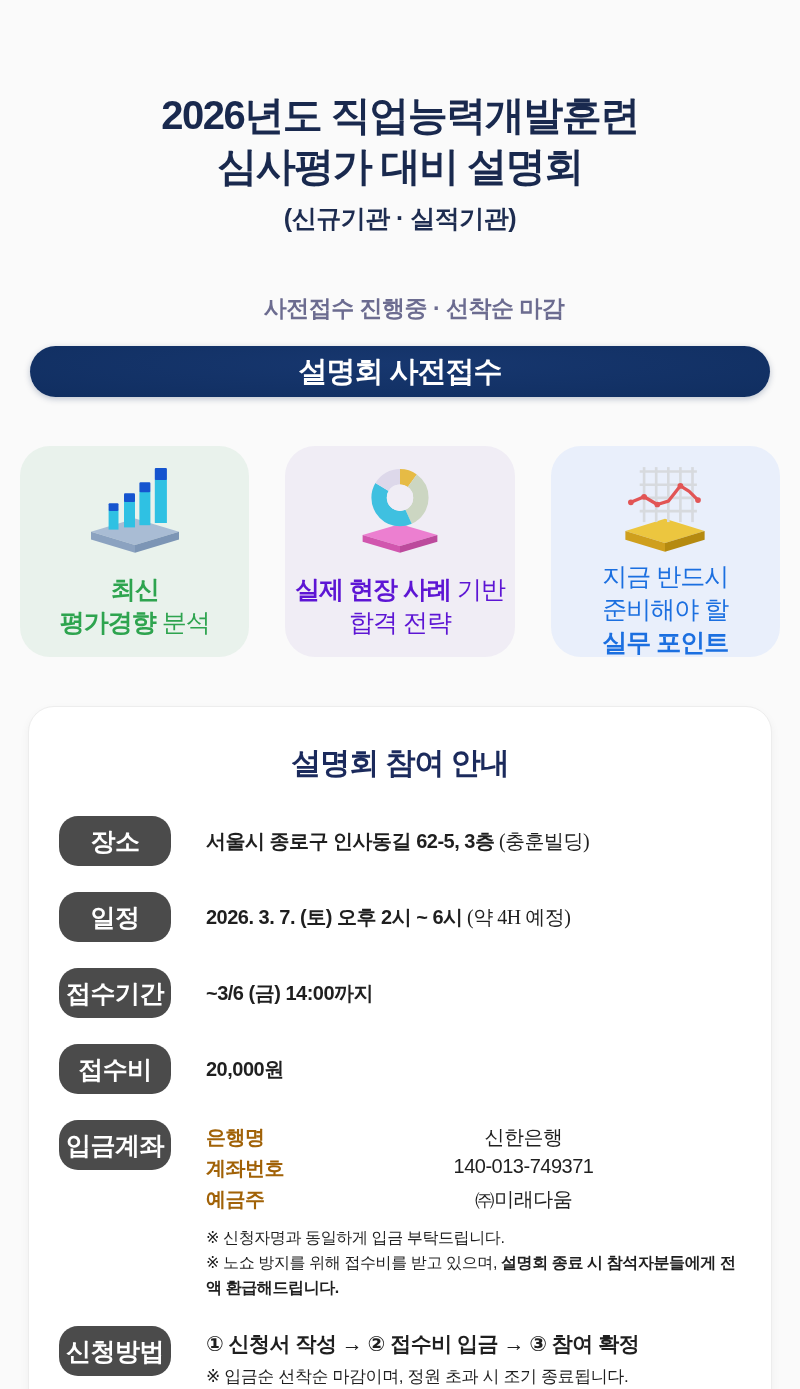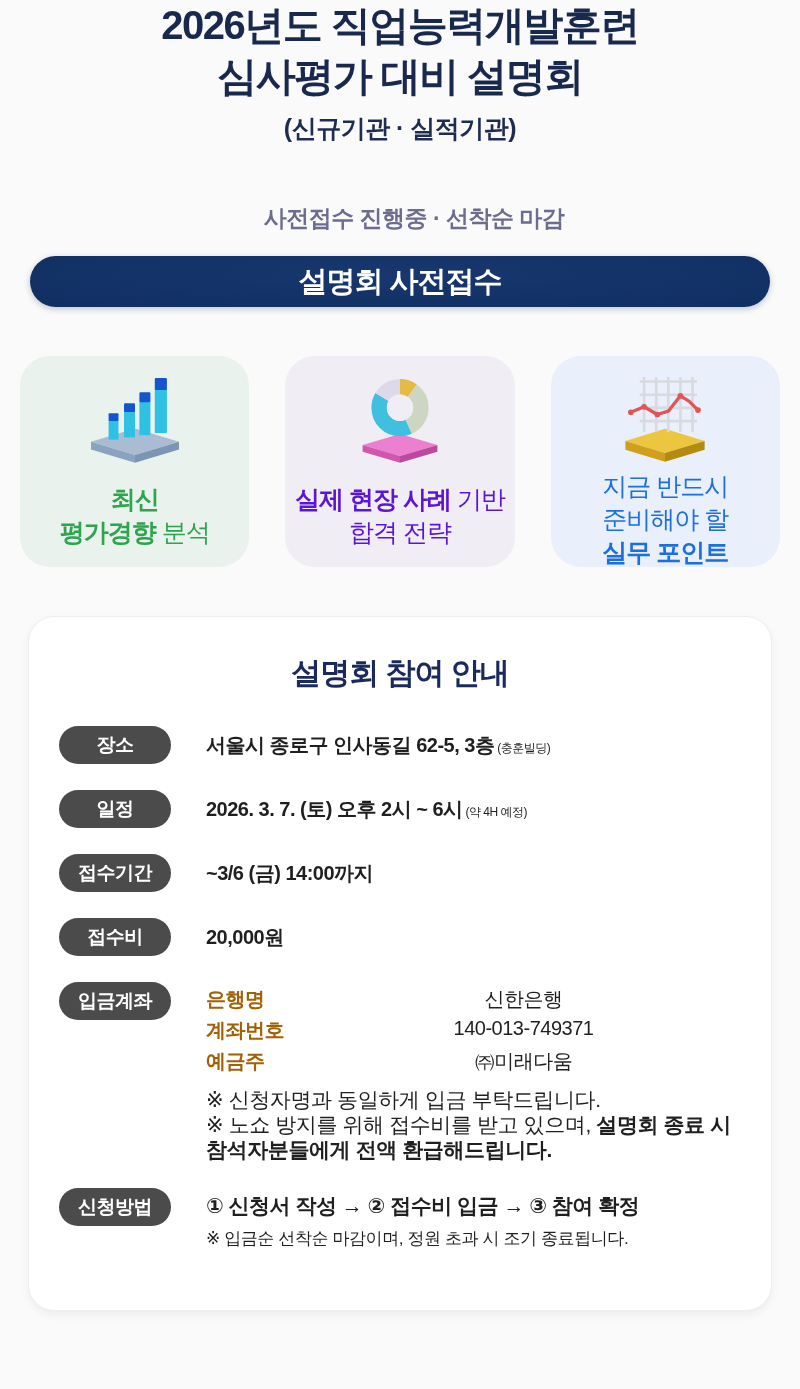--- a/index.html
+++ b/index.html
@@ -5,21 +5,21 @@
   * { margin:0; padding:0; box-sizing:border-box; }
   html,body { background:#fafafa; }
   body {
     width:800px; min-height:1389px; margin:0 auto;
     font-family:"Liberation Sans","DejaVu Sans",sans-serif;
     color:#19294e;
   }
   .page { width:800px; min-height:1389px; overflow:hidden; }
 
   
-  .header { text-align:center; }
+  .header { padding-top:90px; text-align:center; }
   .title { font-size:40px; line-height:51px; font-weight:800; letter-spacing:-1.5px; color:#19294e; }
   .title .t-line { display:block; }
   .t-prefix { font-weight:600; }
   .org { margin-top:10px; font-size:25px; font-weight:600; letter-spacing:-0.5px; color:#1d2c50; }
 
   
   .status { margin-top:58px; text-align:center; font-size:23px; font-weight:700; letter-spacing:-0.5px; color:#6c6c90;padding-left:28px; }
   .cta {
     display:flex; align-items:center; justify-content:center;
     width:740px; height:51px; margin:22px auto 0; border:none; cursor:pointer;
@@ -47,32 +47,32 @@
     width:744px; margin:49px auto 0; background:#ffffff;
     border:1px solid #ededed; border-radius:26px;
     box-shadow:0 4px 10px rgba(0,0,0,0.05);
     padding:36px 0 34px;
   }
   .info-title { text-align:center; font-size:30px; font-weight:800; letter-spacing:-1px; color:#1b2a5c; }
   .rows { margin-top:32px; padding:0 30px; }
   .row { display:flex; align-items:center; margin-bottom:26px; }
   .row.row-top { align-items:flex-start; }
   .badge {
-    width:112px; min-width:112px; height:38px; border-radius:19px;
-    background:#4b4b4b; color:#ffffff; font-size:19px; font-weight:700; letter-spacing:-0.5px;
+    width:112px; min-width:112px; height:50px; border-radius:19px;
+    background:#4b4b4b; color:#ffffff; font-size:25px; font-weight:700; letter-spacing:-0.5px;
     display:flex; align-items:center; justify-content:center;
   }
   .val { margin-left:35px; font-size:20px; font-weight:600; letter-spacing:-0.5px; color:#1f1f1f; }
-  .val .small { font-size:12px; font-weight:500; }
+  .val .small { font-size:20px; font-weight:500;font-family:Liberation Serif, serif; }
   .val-block { margin-left:35px; padding-top:4px; }
   .acct-grid { display:grid; grid-template-columns:100px auto; row-gap:4px; }
   .acct-label { font-size:20px; font-weight:800; letter-spacing:-0.5px; color:#a16207; }
   .acct-val { font-size:20px; font-weight:500; letter-spacing:-0.5px; color:#1f1f1f;text-align:center; }
   .notes { margin-top:12px; }
-  .note { font-size:21px; font-weight:500; letter-spacing:-0.4px; color:#1f1f1f; line-height:25px; }
+  .note { font-size:16px; font-weight:500; letter-spacing:-0.4px; color:#1f1f1f; line-height:25px; }
   .note strong { font-weight:800; }
   .steps { font-size:21px; font-weight:600; letter-spacing:-0.5px; color:#1f1f1f; }
   .method-note { margin-top:7px; font-size:17px; font-weight:400; letter-spacing:-0.4px; color:#1f1f1f; }
 </style>
 </head>
 <body>
 
 <div class="page">
 
   <header class="header">

